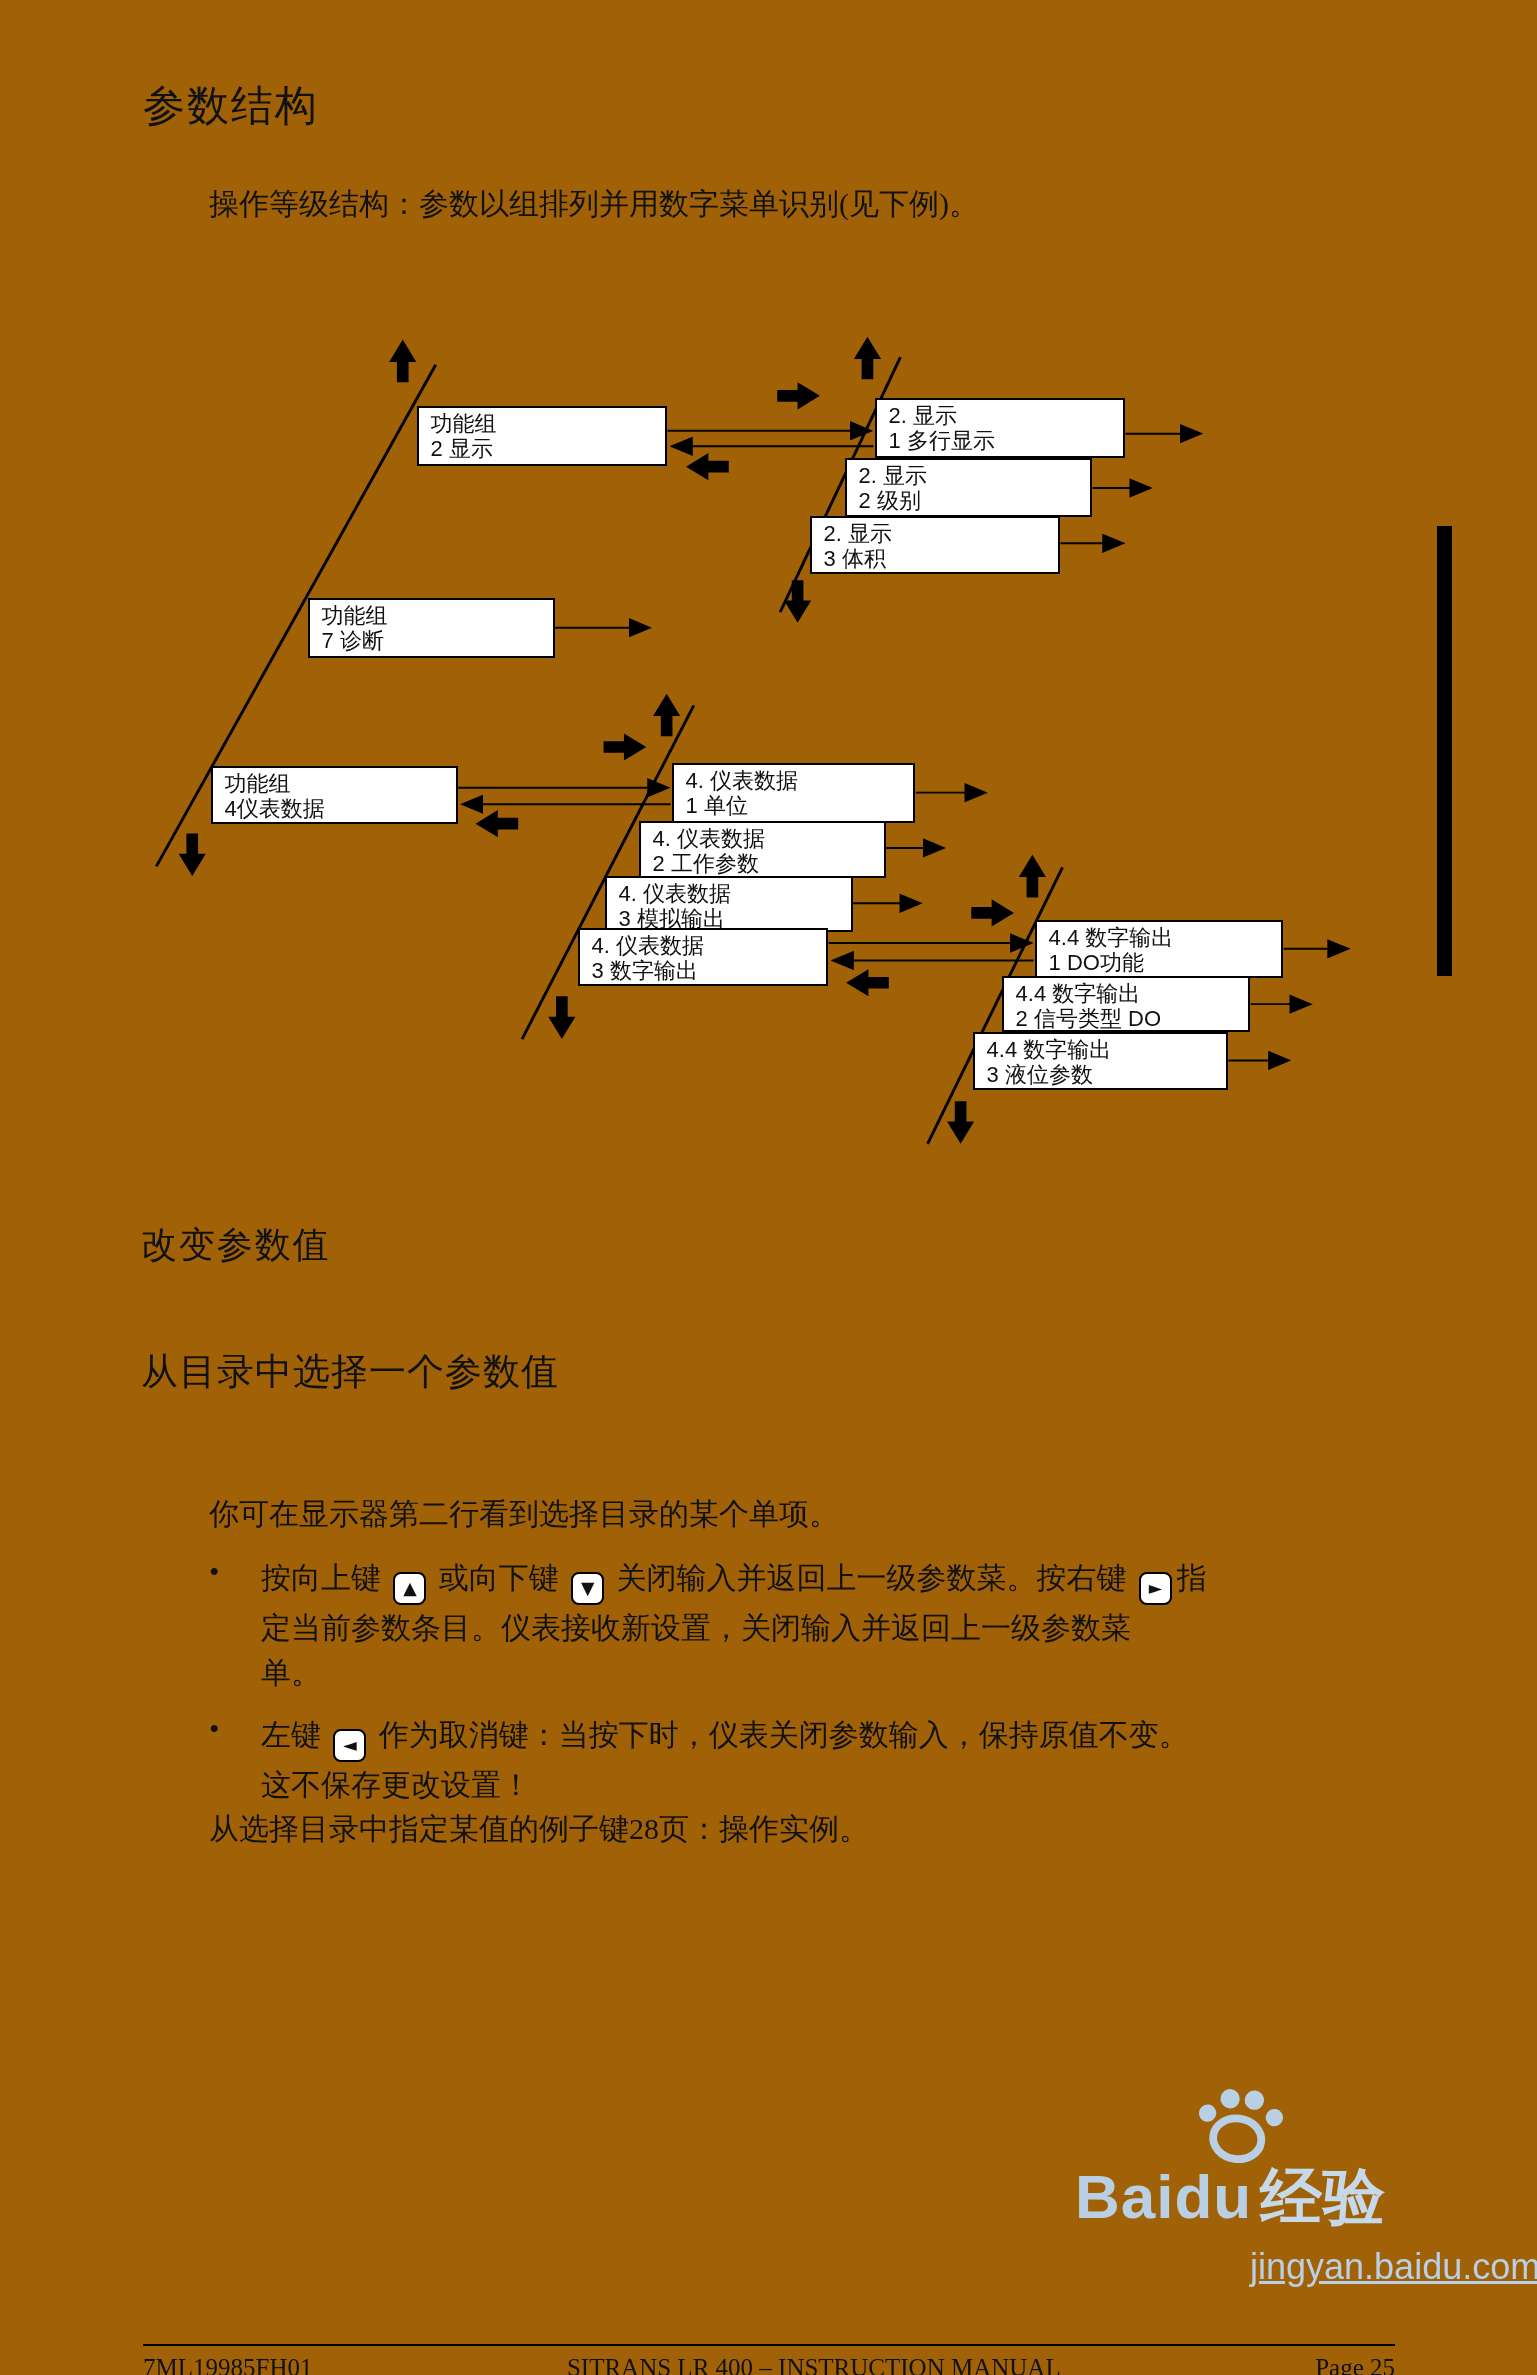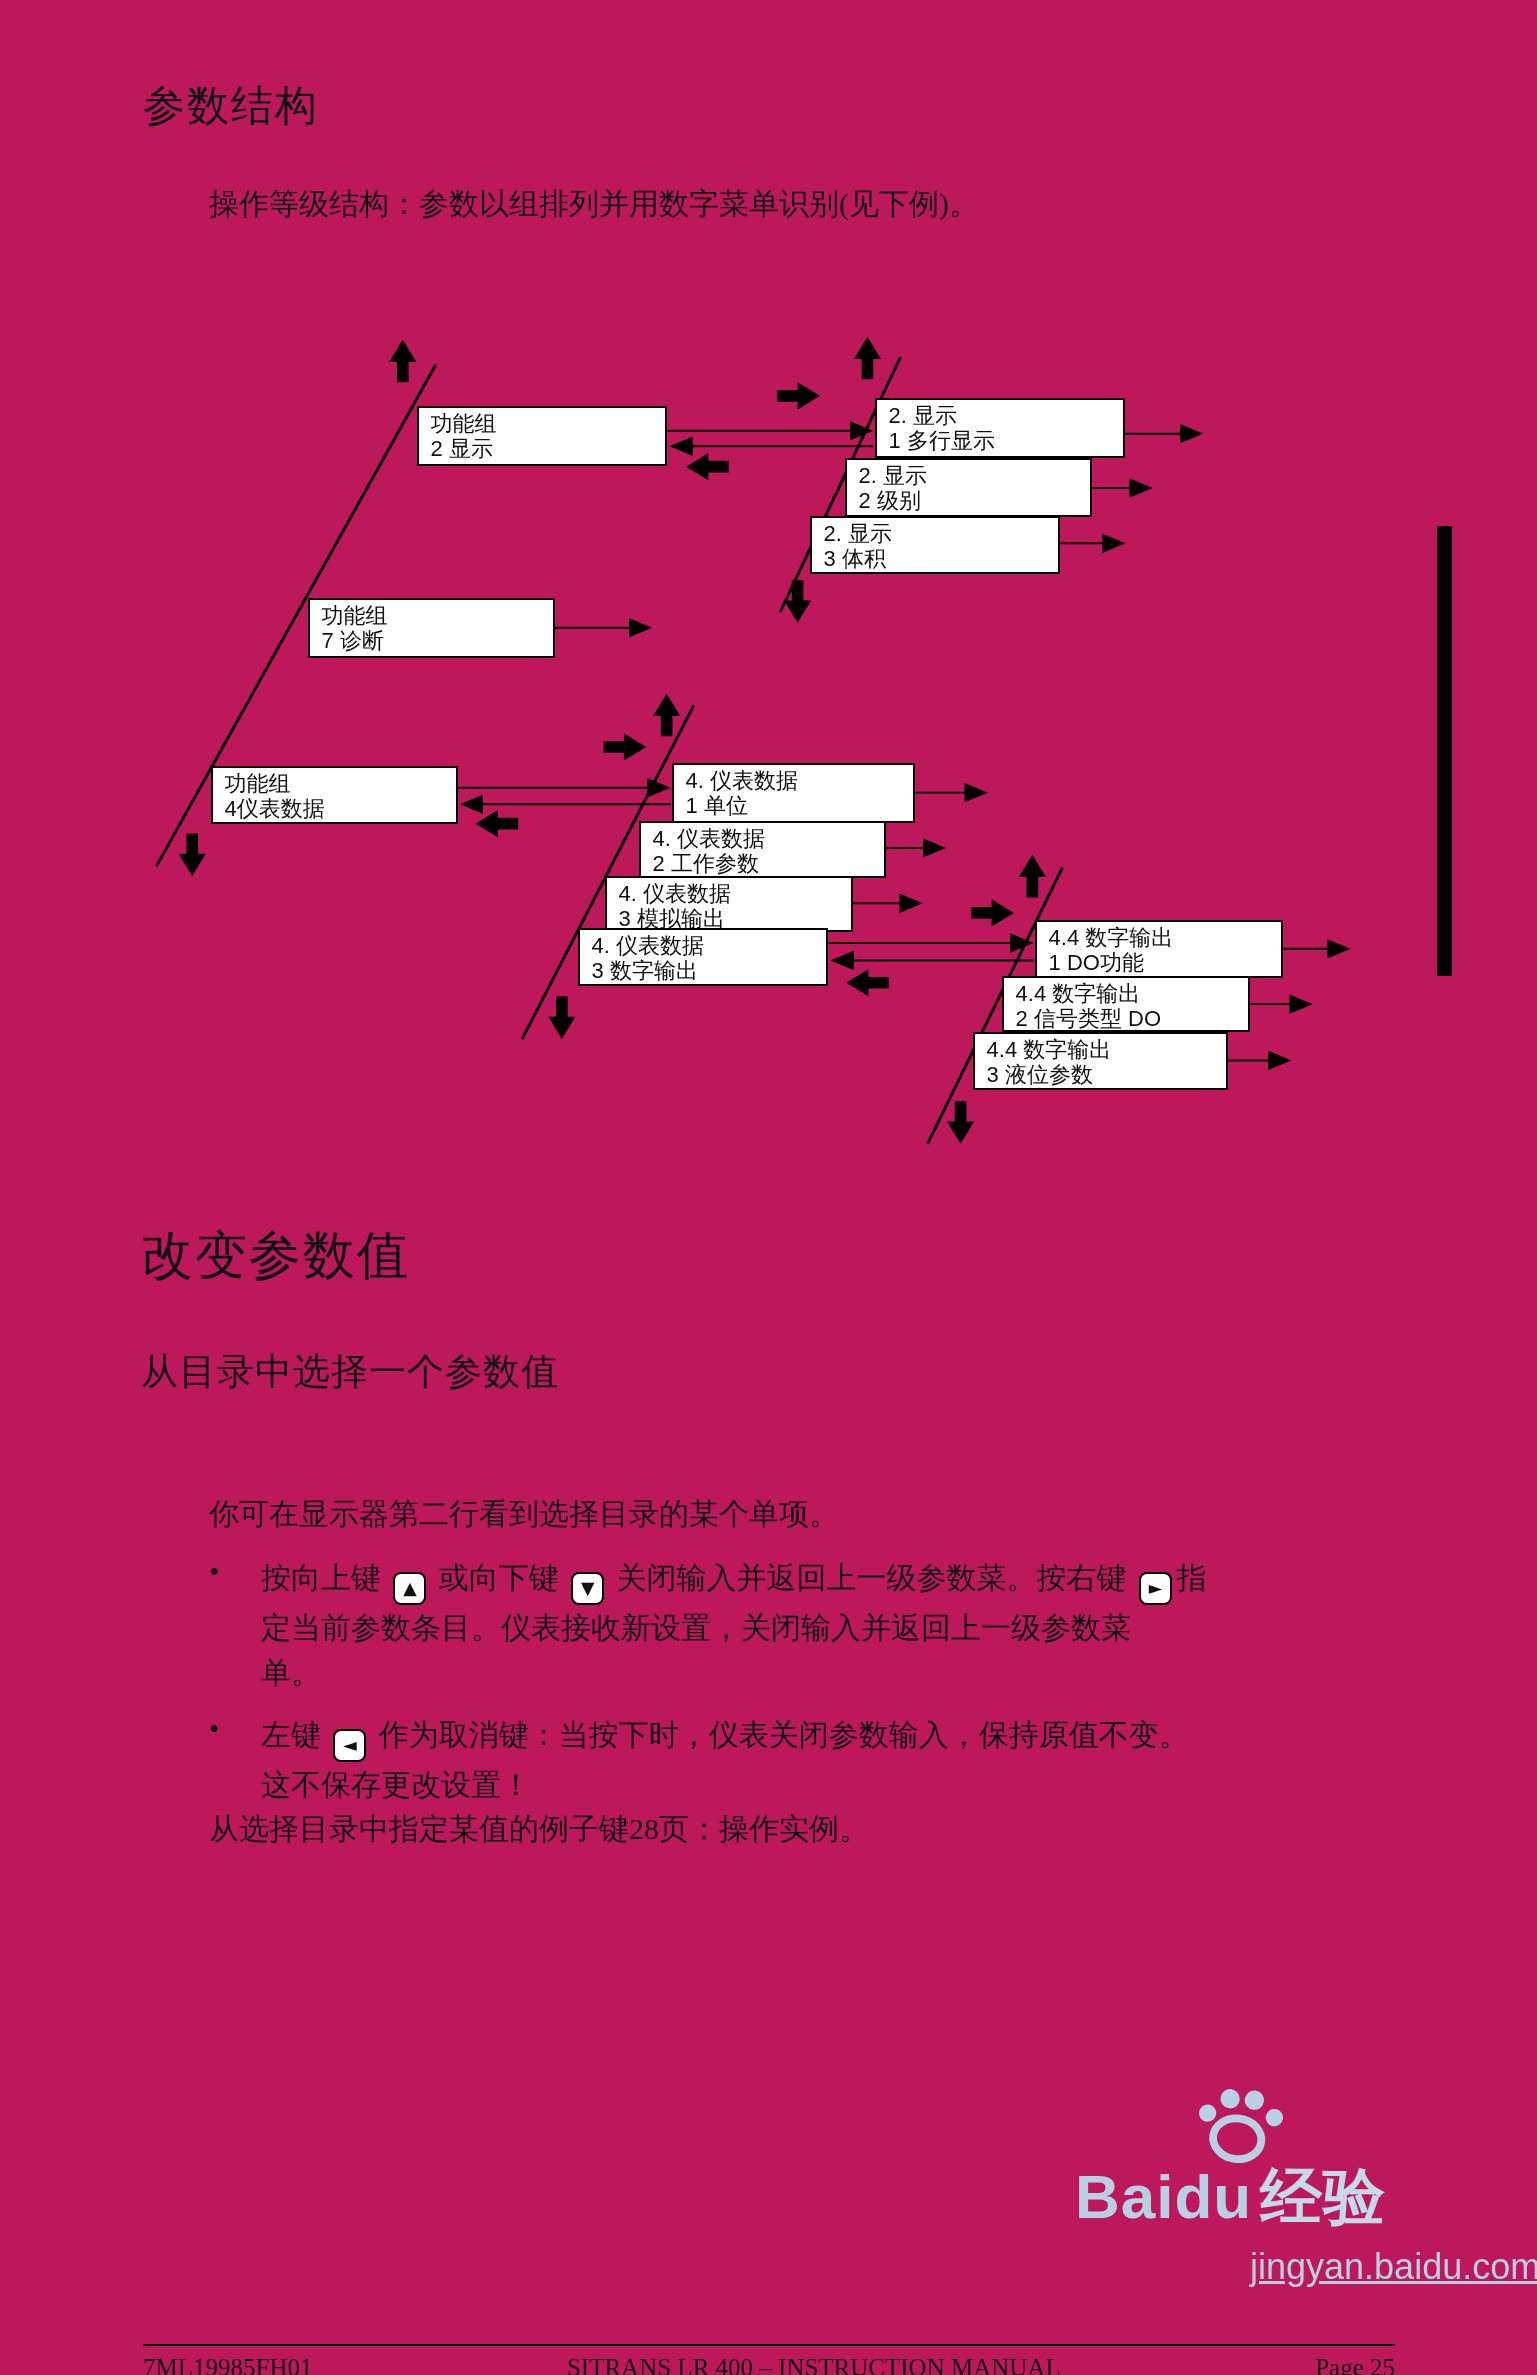--- a/index.html
+++ b/index.html
@@ -1,26 +1,26 @@
 <!DOCTYPE html>
 <html><head>
 <meta charset="utf-8">
 <style>
   html,body{margin:0;padding:0;background:#888;}
   .page{
     position:relative;
     width:1537px;height:2375px;
-    background:#be185d;
+    background:#a16207;
     overflow:hidden;
     font-family:"Liberation Serif", serif;
     color:#111;
   }
   .abs{position:absolute;}
   .h1{font-size:42px;letter-spacing:1.9px;}
-  .h2{font-size:52px;letter-spacing:1.9px;}
+  .h2{font-size:36px;letter-spacing:1.9px;}
   .h3{font-size:37px;letter-spacing:1px;}
   .body-text{font-size:30px;line-height:43px;}
   
   .diagram-svg{position:absolute;left:0;top:0;width:1537px;height:2375px;z-index:1;pointer-events:none;}
   .dbox{
     position:absolute;z-index:2;
     background:#fff;border:2.9px solid #000;box-sizing:border-box;
     font-family:"Liberation Sans", sans-serif;
     font-size:22px;line-height:25px;
     padding:2.9px 0 0 11.6px;

